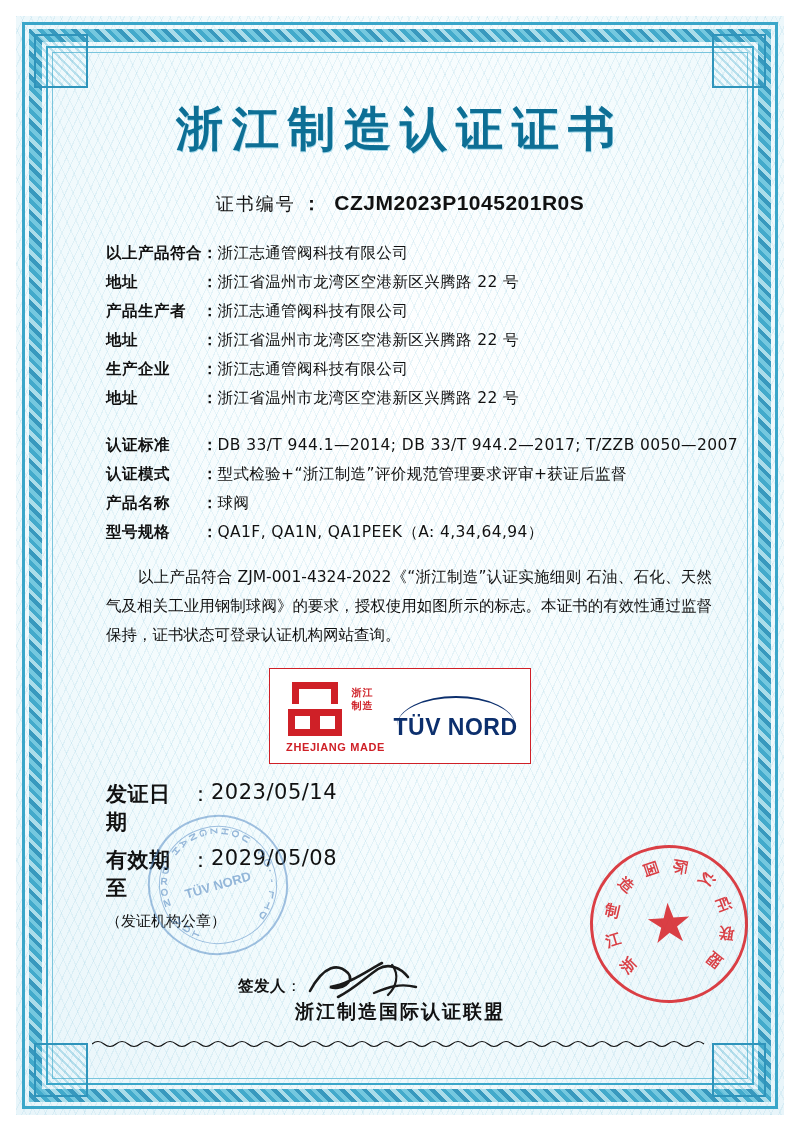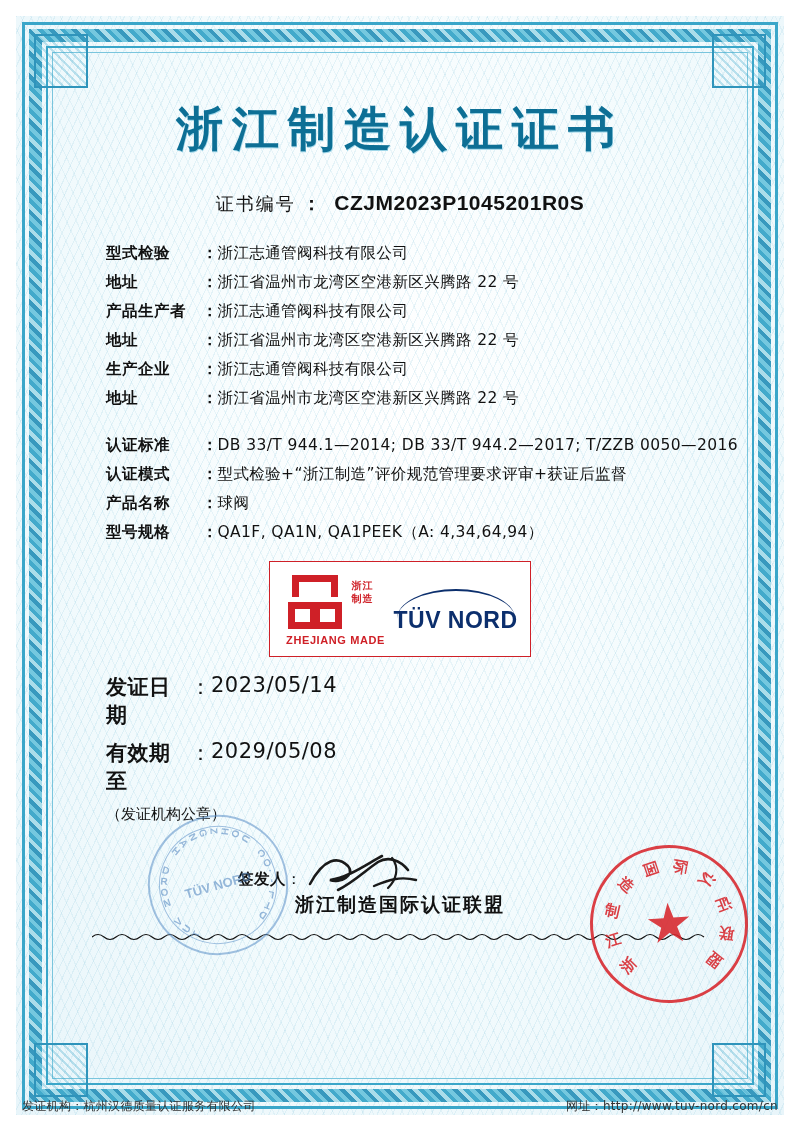--- a/index.html
+++ b/index.html
@@ -441,21 +441,21 @@
     <div class="title">浙江制造认证证书</div>
 
     <div class="cert-no-row">
       <span class="label">证书编号</span>
       <span class="field-colon">：</span>
       <span class="value">CZJM2023P1045201R0S</span>
     </div>
 
     <div class="fields">
       <div class="field-row">
-        <span class="field-label">型式检验</span>
+        <span class="field-label">以上产品符合</span>
         <span class="field-colon">：</span>
         <span class="field-value">浙江志通管阀科技有限公司</span>
       </div>
       <div class="field-row">
         <span class="field-label">地址</span>
         <span class="field-colon">：</span>
         <span class="field-value">浙江省温州市龙湾区空港新区兴腾路 22 号</span>
       </div>
       <div class="field-row">
         <span class="field-label">产品生产者</span>
@@ -476,39 +476,40 @@
         <span class="field-label">地址</span>
         <span class="field-colon">：</span>
         <span class="field-value">浙江省温州市龙湾区空港新区兴腾路 22 号</span>
       </div>
 
       <div class="group-gap"></div>
 
       <div class="field-row">
         <span class="field-label">认证标准</span>
         <span class="field-colon">：</span>
-        <span class="field-value">DB 33/T 944.1—2014; DB 33/T 944.2—2017; T/ZZB 0050—2016</span>
+        <span class="field-value">DB 33/T 944.1—2014; DB 33/T 944.2—2017; T/ZZB 0050—2007</span>
       </div>
       <div class="field-row">
         <span class="field-label">认证模式</span>
         <span class="field-colon">：</span>
         <span class="field-value">型式检验+“浙江制造”评价规范管理要求评审+获证后监督</span>
       </div>
       <div class="field-row">
         <span class="field-label">产品名称</span>
         <span class="field-colon">：</span>
         <span class="field-value">球阀</span>
       </div>
       <div class="field-row">
         <span class="field-label">型号规格</span>
         <span class="field-colon">：</span>
         <span class="field-value">QA1F, QA1N, QA1PEEK（A: 4,34,64,94）</span>
       </div>
     </div>
 
+    <div class="paragraph">以上产品符合 ZJM-001-4324-2022《“浙江制造”认证实施细则 石油、石化、天然气及相关工业用钢制球阀》的要求，授权使用如图所示的标志。本证书的有效性通过监督保持，证书状态可登录认证机构网站查询。</div>
 
     <div class="logos">
       <div class="logo-zj">
         <div class="logo-zj-mark">
           <div class="zj-pin">
             <span class="bar b1"></span>
               <span class="bar b2"></span>
               <span class="bar b3"></span>
             <span class="bar b4"></span>
               <span class="bar b5"></span>
@@ -608,21 +609,13 @@
         <span style="font-size: 15px; transform: rotate(-44deg) translate(0px, -58px) rotate(90deg) translate(-50%, -50%);">造</span>
         <span style="font-size: 15px; transform: rotate(-14.6667deg) translate(0px, -58px) rotate(90deg) translate(-50%, -50%);">国</span>
         <span style="font-size: 15px; transform: rotate(14.6667deg) translate(0px, -58px) rotate(90deg) translate(-50%, -50%);">际</span>
         <span style="font-size: 15px; transform: rotate(44deg) translate(0px, -58px) rotate(90deg) translate(-50%, -50%);">认</span>
         <span style="font-size: 15px; transform: rotate(73.3333deg) translate(0px, -58px) rotate(90deg) translate(-50%, -50%);">证</span>
         <span style="font-size: 15px; transform: rotate(102.667deg) translate(0px, -58px) rotate(90deg) translate(-50%, -50%);">联</span>
         <span style="font-size: 15px; transform: rotate(132deg) translate(0px, -58px) rotate(90deg) translate(-50%, -50%);">盟</span>
       </div>
   </div>
 
-  <div class="bottom-bar">
-    <span class="item">
-      <span>发证机构</span>：<span>杭州汉德质量认证服务有限公司</span>
-    </span>
-    <span class="item">
-      <span>网址</span>：<span>http://www.tuv-nord.com/cn</span>
-    </span>
-  </div>
 </div>
 
 </body></html>

